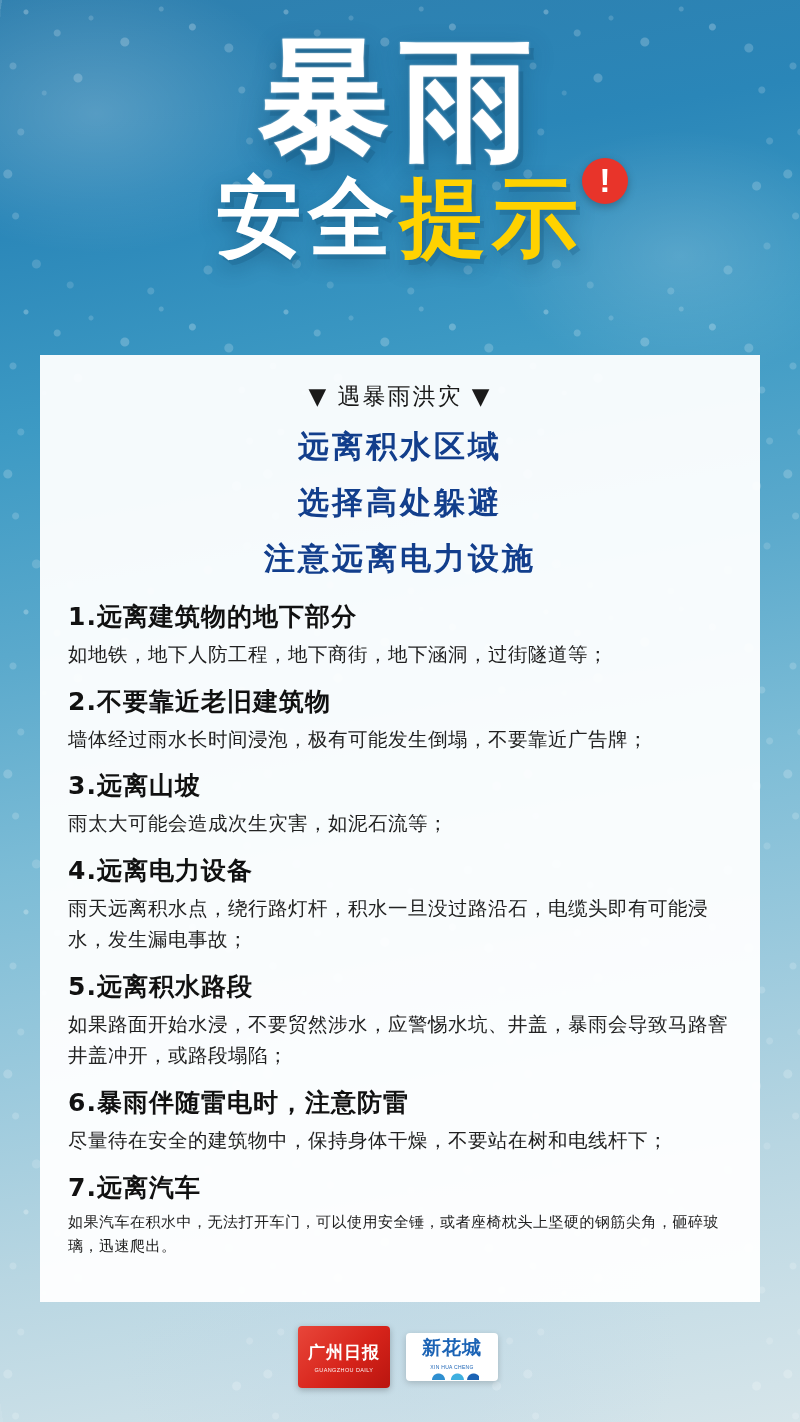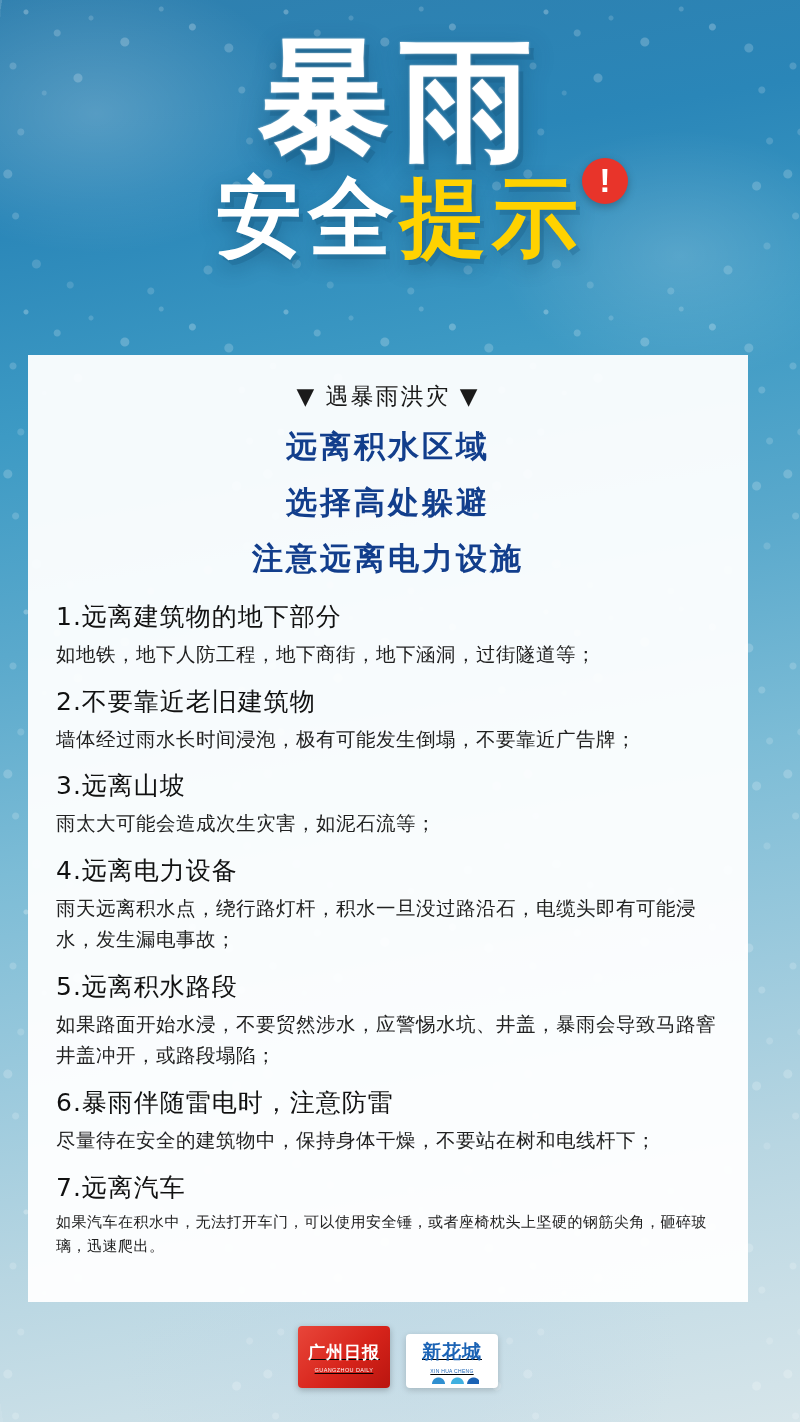--- a/index.html
+++ b/index.html
@@ -96,21 +96,21 @@
     font-size: 34px;
     font-weight: bold;
     line-height: 44px;
     text-align: center;
     font-family: "Liberation Sans", sans-serif;
     box-shadow: 0 3px 8px rgba(0,0,0,.25);
   }
   
   .card {
     position: absolute;
-    left: 28px; top: 355px;
+    left: 40px; top: 355px;
     width: 720px;
     background: rgba(255,255,255,0.95);
     padding: 26px 28px 30px 28px;
   }
   .card-lead {
     text-align: center;
     font-size: 23px;
     color: #1a1a1a;
     letter-spacing: 2px;
     margin-bottom: 14px;
@@ -137,55 +137,55 @@
   }
   .hl span { position: relative; z-index: 1; text-align: right; }
   .items { margin-top: 18px; }
   .item { margin-bottom: 14px; }
   .item-title {
     font-family: "DejaVu Sans", sans-serif;
     font-size: 25px;
     color: #111;
     letter-spacing: 1px;
     margin-bottom: 6px;
+    font-weight: bold;
   }
   .item-body {
     font-family: "DejaVu Sans", sans-serif;
     font-size: 19.5px;
     line-height: 1.62;
     color: #222;
     letter-spacing: .5px;
   }
   .item.compact .item-body { font-size: 15px; }
   
   .footer {
     position: absolute;
     left: 0; right: 4px; bottom: 34px;
     display: flex;
     justify-content: center;
-    align-items: flex-end;
+    align-items: center;
     gap: 16px;
-    text-decoration: underline;
   }
   .logo-gzrb {
     width: 92px; height: 62px;
     background: linear-gradient(135deg, #e8463a 0%, #d7241b 55%, #b9150f 100%);
     border-radius: 4px;
     display: flex; flex-direction: column;
     align-items: center; justify-content: center;
     color: #fff;
     box-shadow: 0 2px 6px rgba(0,0,0,.25);
   }
   .logo-gzrb .cn {
     font-family: "DejaVu Sans", sans-serif;
     font-size: 17px; font-weight: bold; letter-spacing: 1px;
   }
   .logo-gzrb .en { font-size: 5.5px; letter-spacing: .4px; margin-top: 3px; opacity:.95; }
   .logo-xhc {
-    width: 92px; height: 54px;
+    width: 92px; height: 48px;
     background: #ffffff;
     border-radius: 4px;
     display: flex; flex-direction: column;
     align-items: center; justify-content: center;
     box-shadow: 0 2px 6px rgba(0,0,0,.18);
   }
   .logo-xhc .cn {
     font-family: "DejaVu Serif", serif;
     font-size: 19px; font-weight: bold; letter-spacing: 1px;
     color: #1b63b5;

